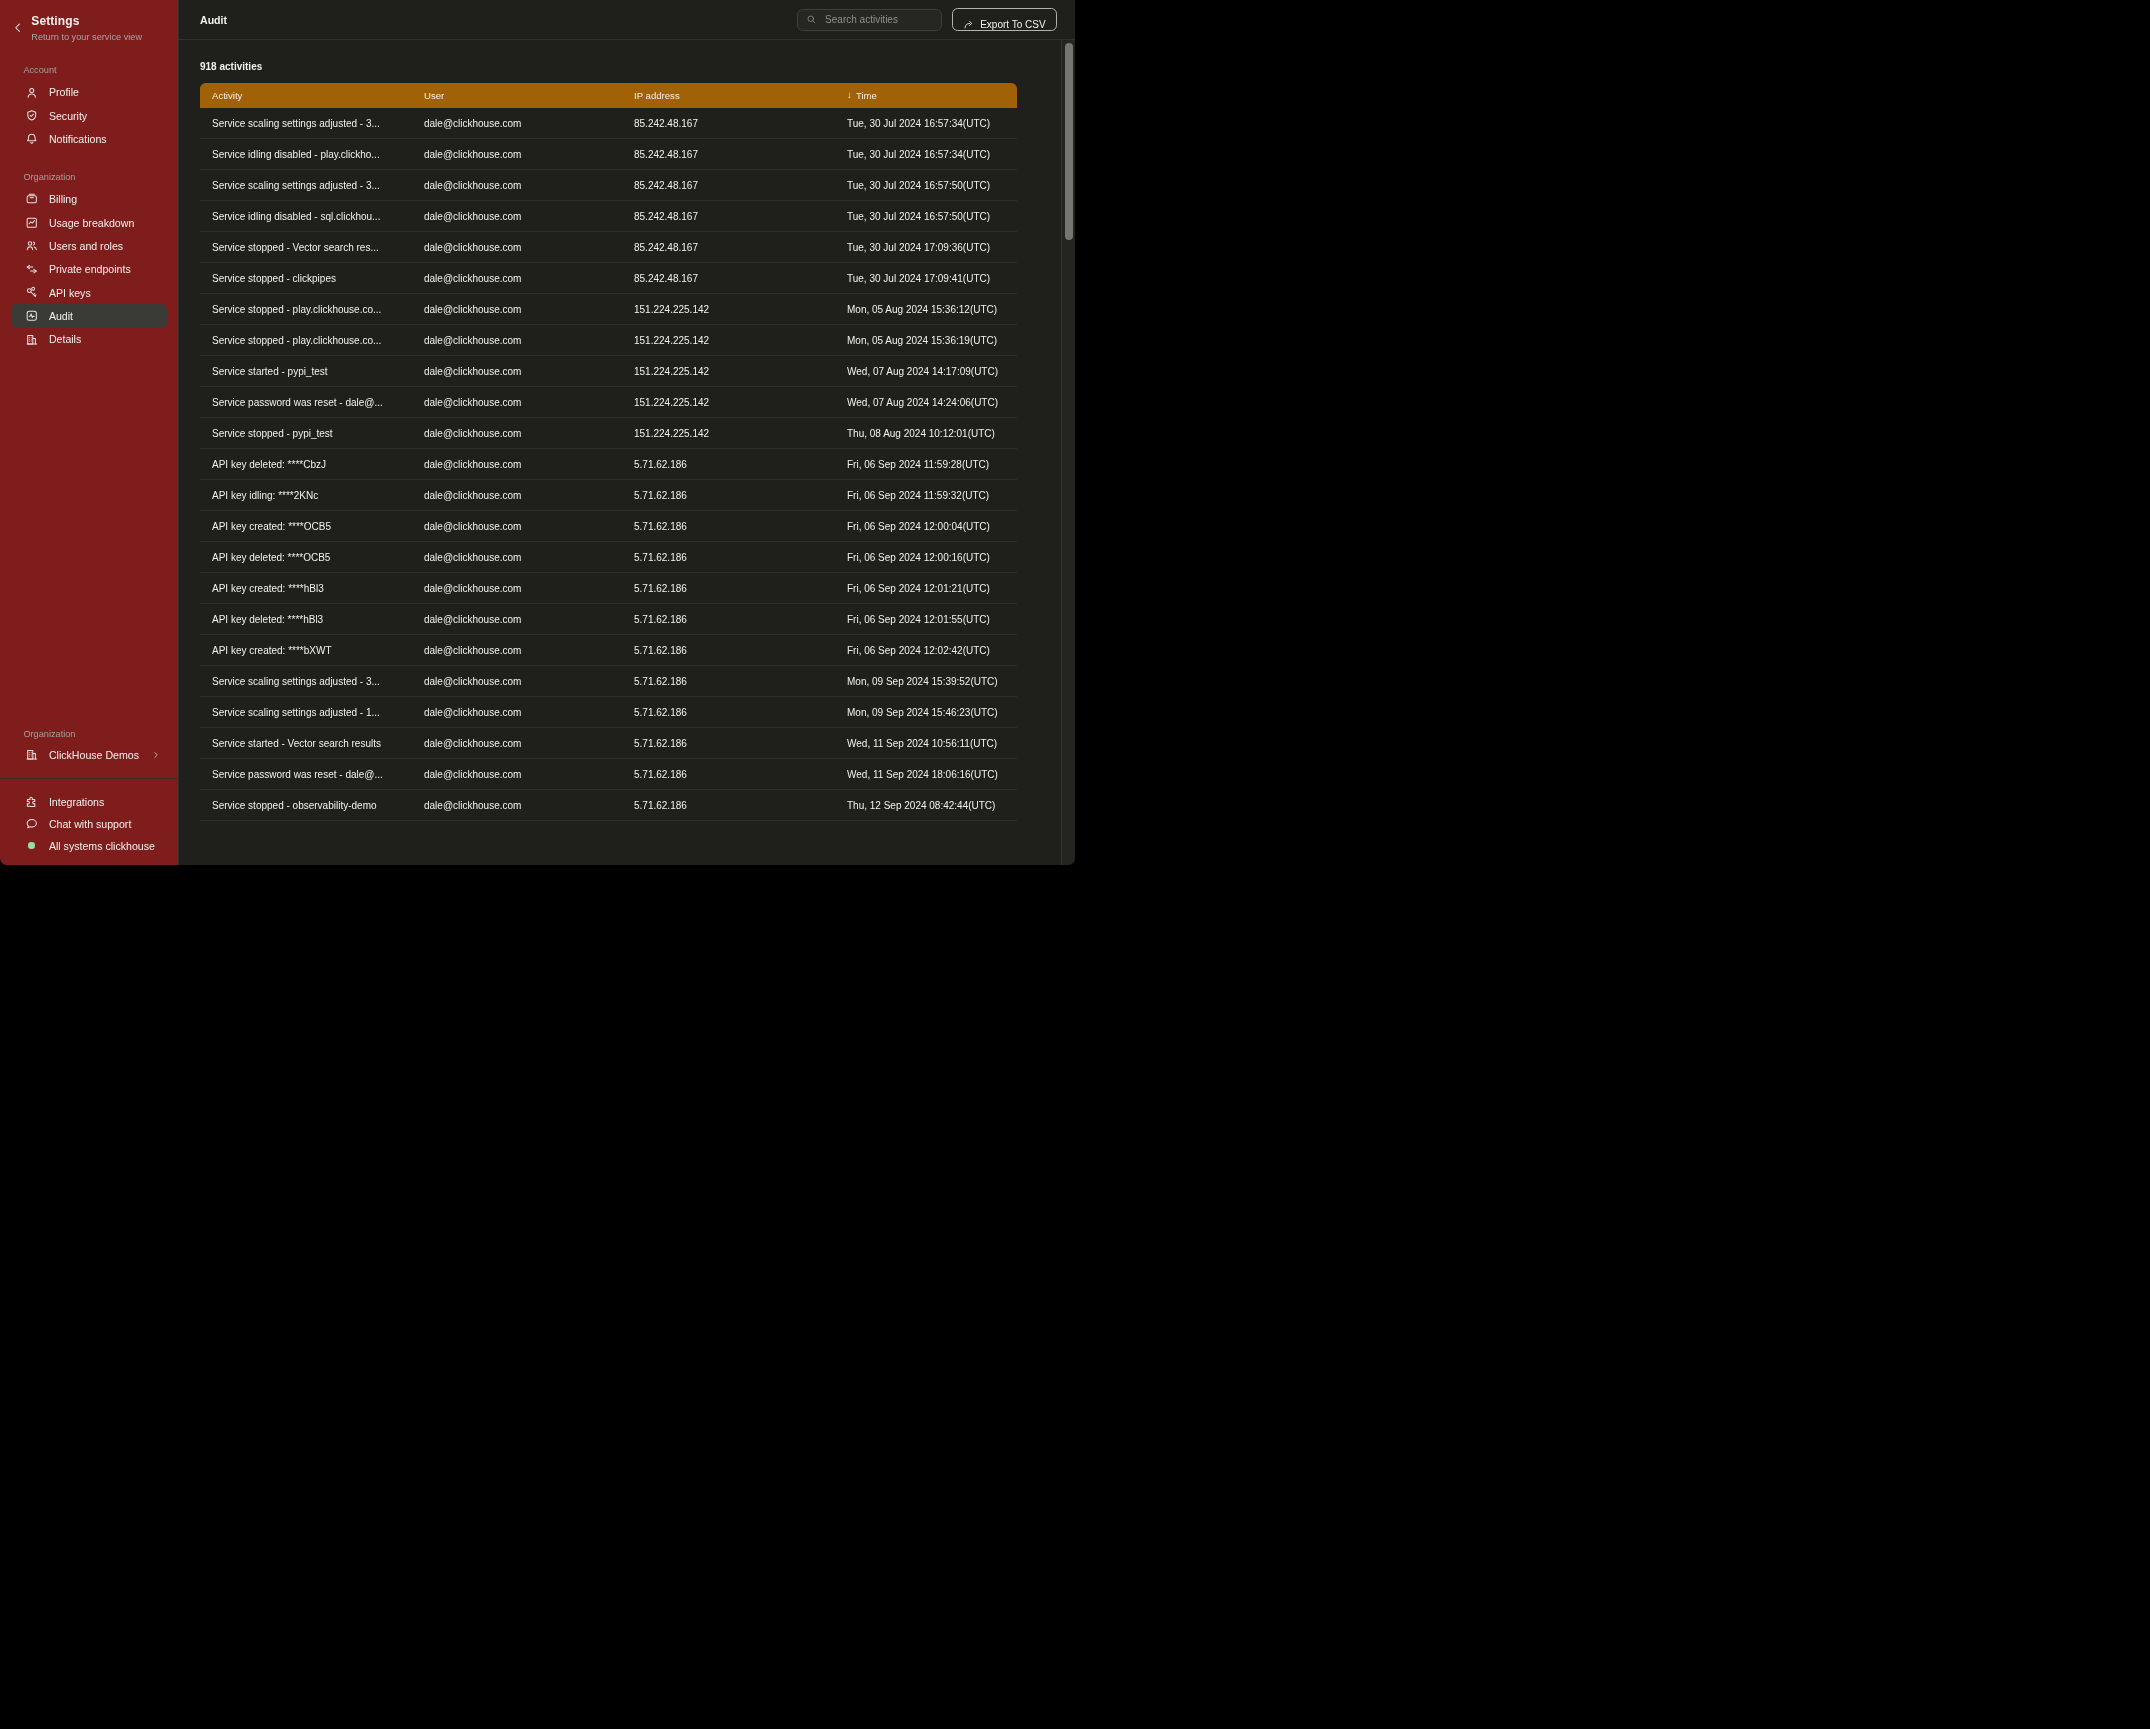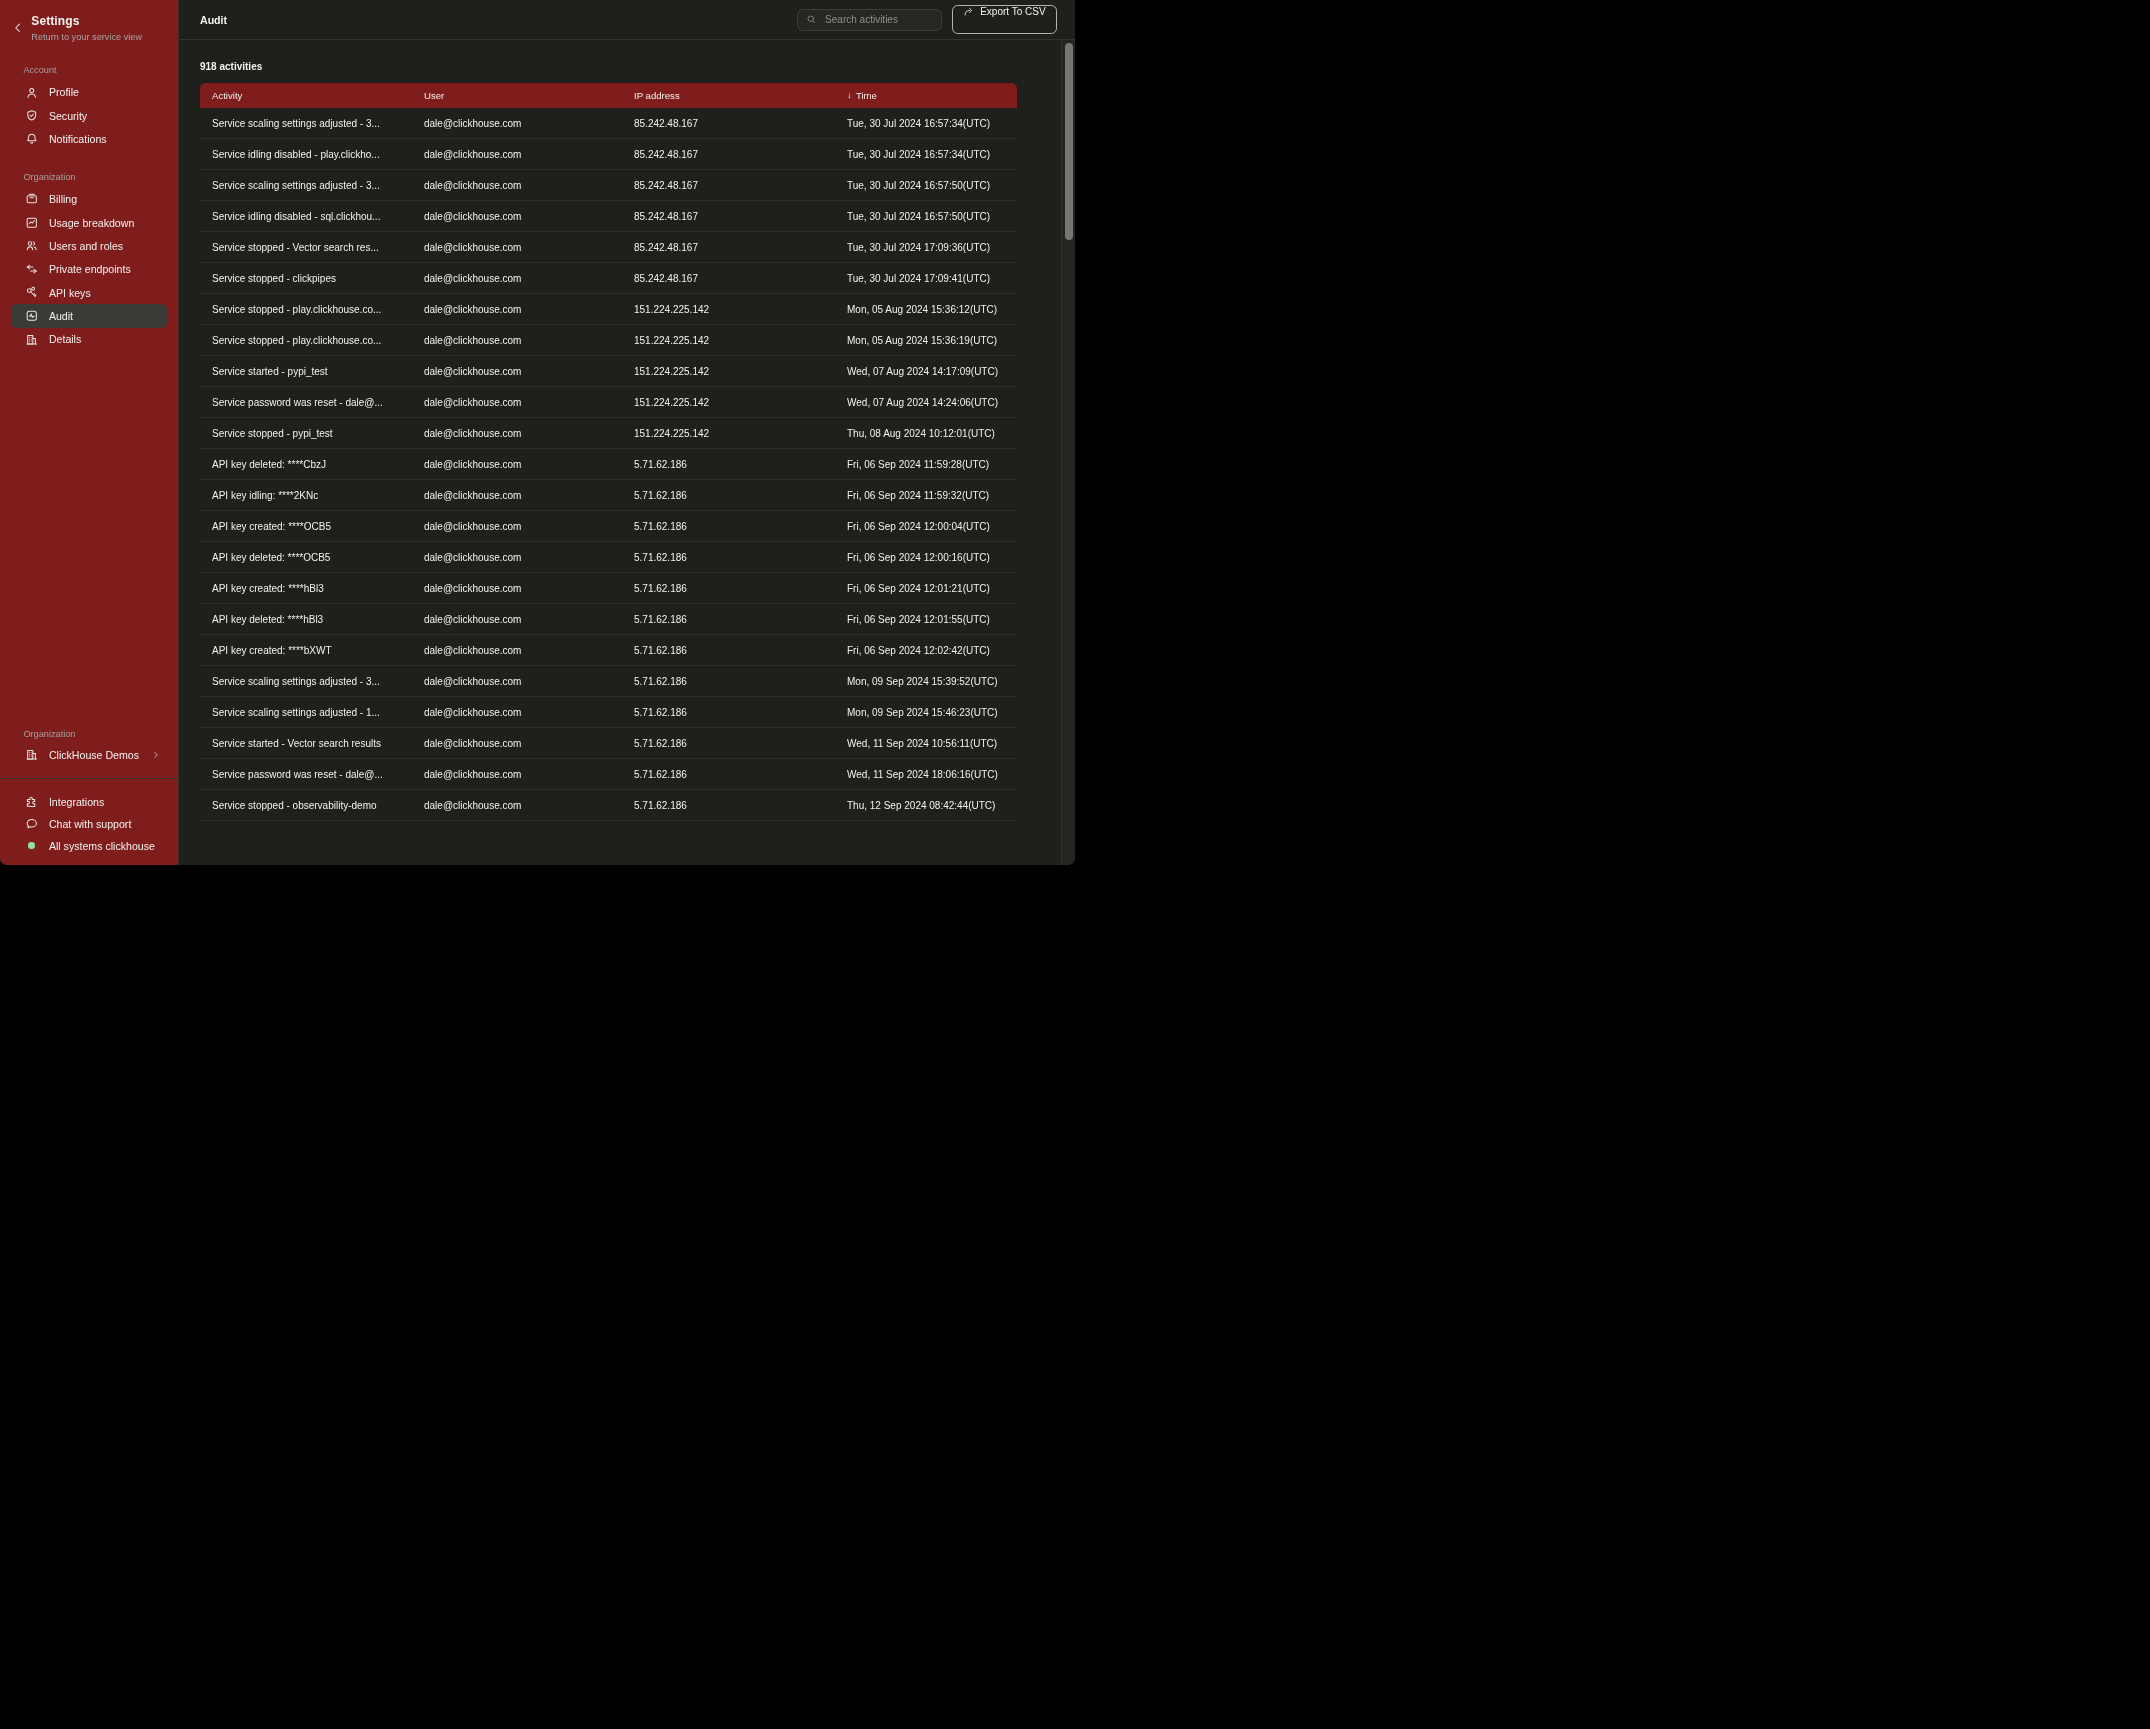--- a/index.html
+++ b/index.html
@@ -42,32 +42,32 @@
   .page-title{font-size:10.6px;font-weight:700;}
   .header-right{margin-left:auto;display:flex;align-items:center;gap:9.2px;}
   .search-box{width:145px;height:22px;background:#262623;border:0.7px solid #3d3d3a;
               border-radius:5.7px;display:flex;align-items:center;gap:6.4px;
               padding:0 7.8px;color:#8f8f8b;margin-left:44px;}
   .search-box .ic{width:10.6px;height:10.6px;color:#8f8f8b;}
   .search-box .ic svg{width:10.6px;height:10.6px;}
   .search-box input{flex:1;min-width:0;background:transparent;border:none;outline:none;
               color:#e9e9e6;font-size:10px;font-family:inherit;}
   .search-box input::placeholder{color:#8f8f8b;opacity:1;}
-  .export-btn{height:29px;border:0.7px solid #b3b3b0;border-radius:5.7px;background:transparent;
+  .export-btn{height:23px;border:0.7px solid #b3b3b0;border-radius:5.7px;background:transparent;
               color:#f2f2ef;font-size:10px;font-family:inherit;display:flex;
-              align-items:flex-start;gap:6.4px;padding:0 10px;cursor:pointer;}
+              align-items:flex-end;gap:6.4px;padding:0 10px;cursor:pointer;}
   .export-btn .ic{width:11.3px;height:11.3px;color:#f2f2ef;}
   .export-btn .ic svg{width:11.3px;height:11.3px;}
 
   .content{padding-left:21px;flex:1;min-height:0;}
   .count{font-size:10px;font-weight:700;margin:21px 0 10.6px;}
   .table{width:817px;}
   .t-grid{display:grid;grid-template-columns:212px 210px 213px 1fr;
           align-items:center;padding:0 12px;}
-  .t-head{height:25.5px;background:#7f1d1d;border-radius:5.7px 5.7px 0 0;
+  .t-head{height:25.5px;background:#a16207;border-radius:5.7px 5.7px 0 0;
           font-size:9.6px;color:#efefec;}
   .th{display:flex;align-items:center;cursor:pointer;}
   .sort{margin-right:4.3px;font-size:9.2px;}
   .t-row{height:31px;border-bottom:0.7px solid #2e2e2b;font-size:10px;color:#f2f2ef;}
   .t-row > div{white-space:nowrap;overflow:hidden;padding-right:8.5px;}
 
   
   .rail{position:absolute;top:40px;right:0;bottom:0;width:14px;background:#242421;
         border-left:0.7px solid #343431;}
   .rail .thumb{position:absolute;top:2.8px;left:2.8px;width:7.8px;height:197px;

